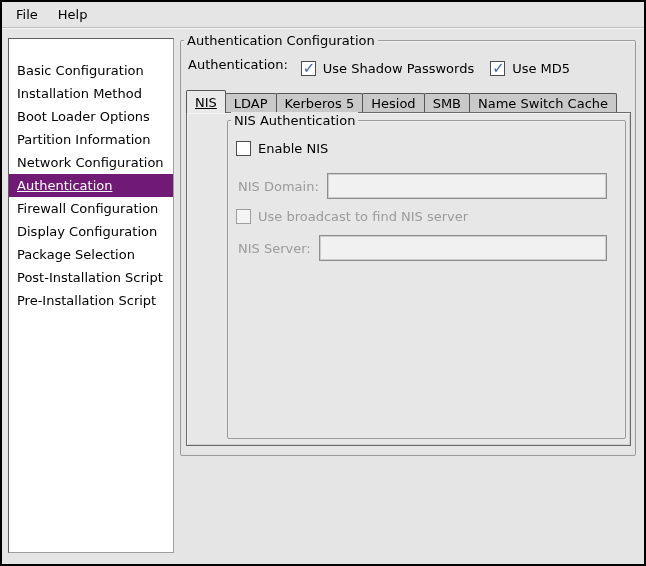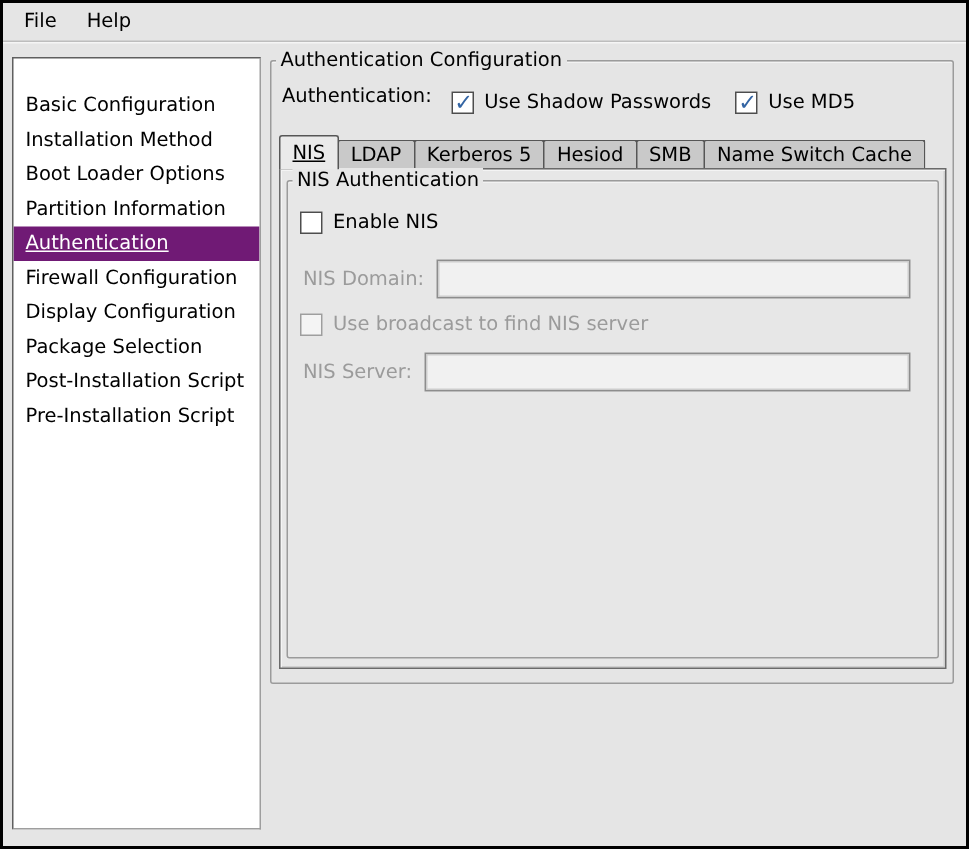--- a/index.html
+++ b/index.html
@@ -199,20 +199,21 @@
   <div class="menubar">
     <div class="menu-item"><span>File</span></div>
     <div class="menu-item"><span>Help</span></div>
   </div>
 
   <div class="sidebar">
     <div class="side-item">Basic Configuration</div>
     <div class="side-item">Installation Method</div>
     <div class="side-item">Boot Loader Options</div>
     <div class="side-item">Partition Information</div>
+    <div class="side-item">Network Configuration</div>
     <div class="side-item selected">Authentication</div>
     <div class="side-item">Firewall Configuration</div>
     <div class="side-item">Display Configuration</div>
     <div class="side-item">Package Selection</div>
     <div class="side-item">Post-Installation Script</div>
     <div class="side-item">Pre-Installation Script</div>
   </div>
 
   <div class="gtk-frame main-frame">
     <div class="frame-title">Authentication Configuration</div>
@@ -233,21 +234,21 @@
       <div class="tabbar">
         <div class="tab active">NIS</div>
         <div class="tab">LDAP</div>
         <div class="tab">Kerberos 5</div>
         <div class="tab">Hesiod</div>
         <div class="tab">SMB</div>
         <div class="tab">Name Switch Cache</div>
       </div>
 
       <div class="page">
-        <div class="gtk-frame nis-frame" style="position:absolute;">
+        <div class="gtk-frame nis-frame" style="position:absolute;margin-left:36px;">
           <div class="frame-title">NIS Authentication</div>
 
           <div class="row-check row-enable">
             <span class="checkbox"><span class="check-icon"></span></span>
             <span>Enable NIS</span>
           </div>
 
           <div class="row-field row-domain">
             <label class="disabled-text">NIS Domain:</label>
             <input class="gtk-entry" type="text" disabled="" value="" style="">

